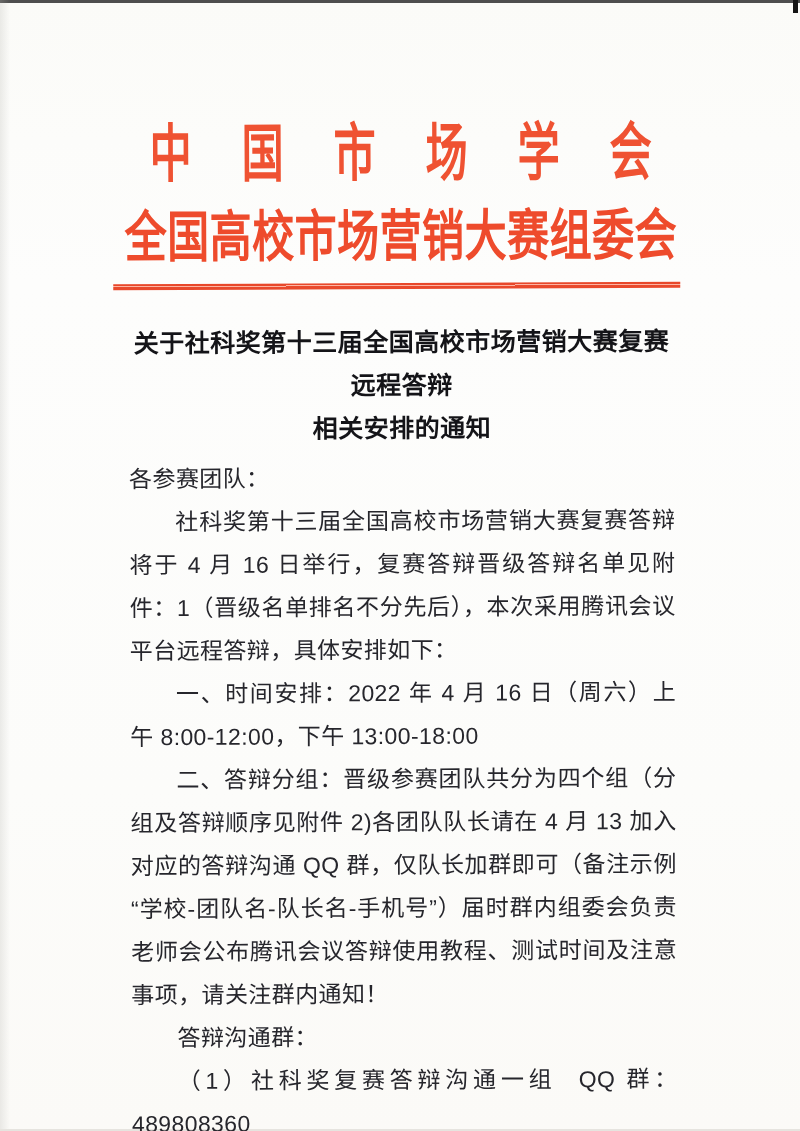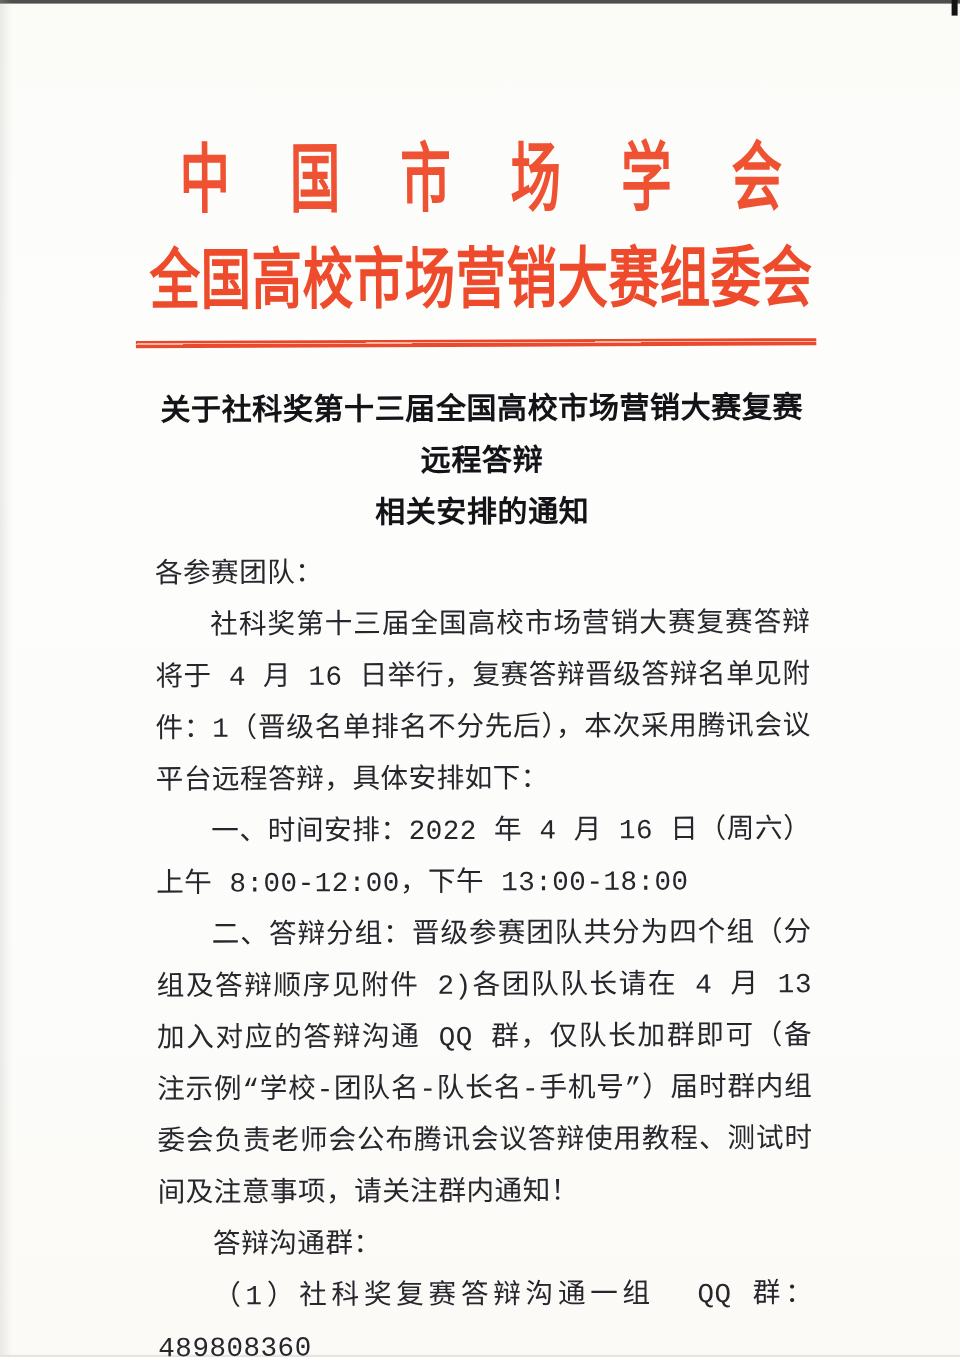--- a/index.html
+++ b/index.html
@@ -7,21 +7,21 @@
     padding: 0;
     background: #ffffff;
   }
   .page {
     position: relative;
     width: 800px;
     height: 1131px;
     overflow: hidden;
     background:
       linear-gradient(180deg, #fbfbf8 0%, #fdfdfc 25%, #fcfcfa 70%, #fbfaf7 100%);
-    font-family: Liberation Mono, monospace;
+    font-family: Liberation Sans, sans-serif;
   }
   
   .scan-top-edge {
     position: absolute;
     top: 0; left: 0; right: 0;
     height: 3px;
     background: #4e4e4e;
   }
   .scan-corner-mark {
     position: absolute;

